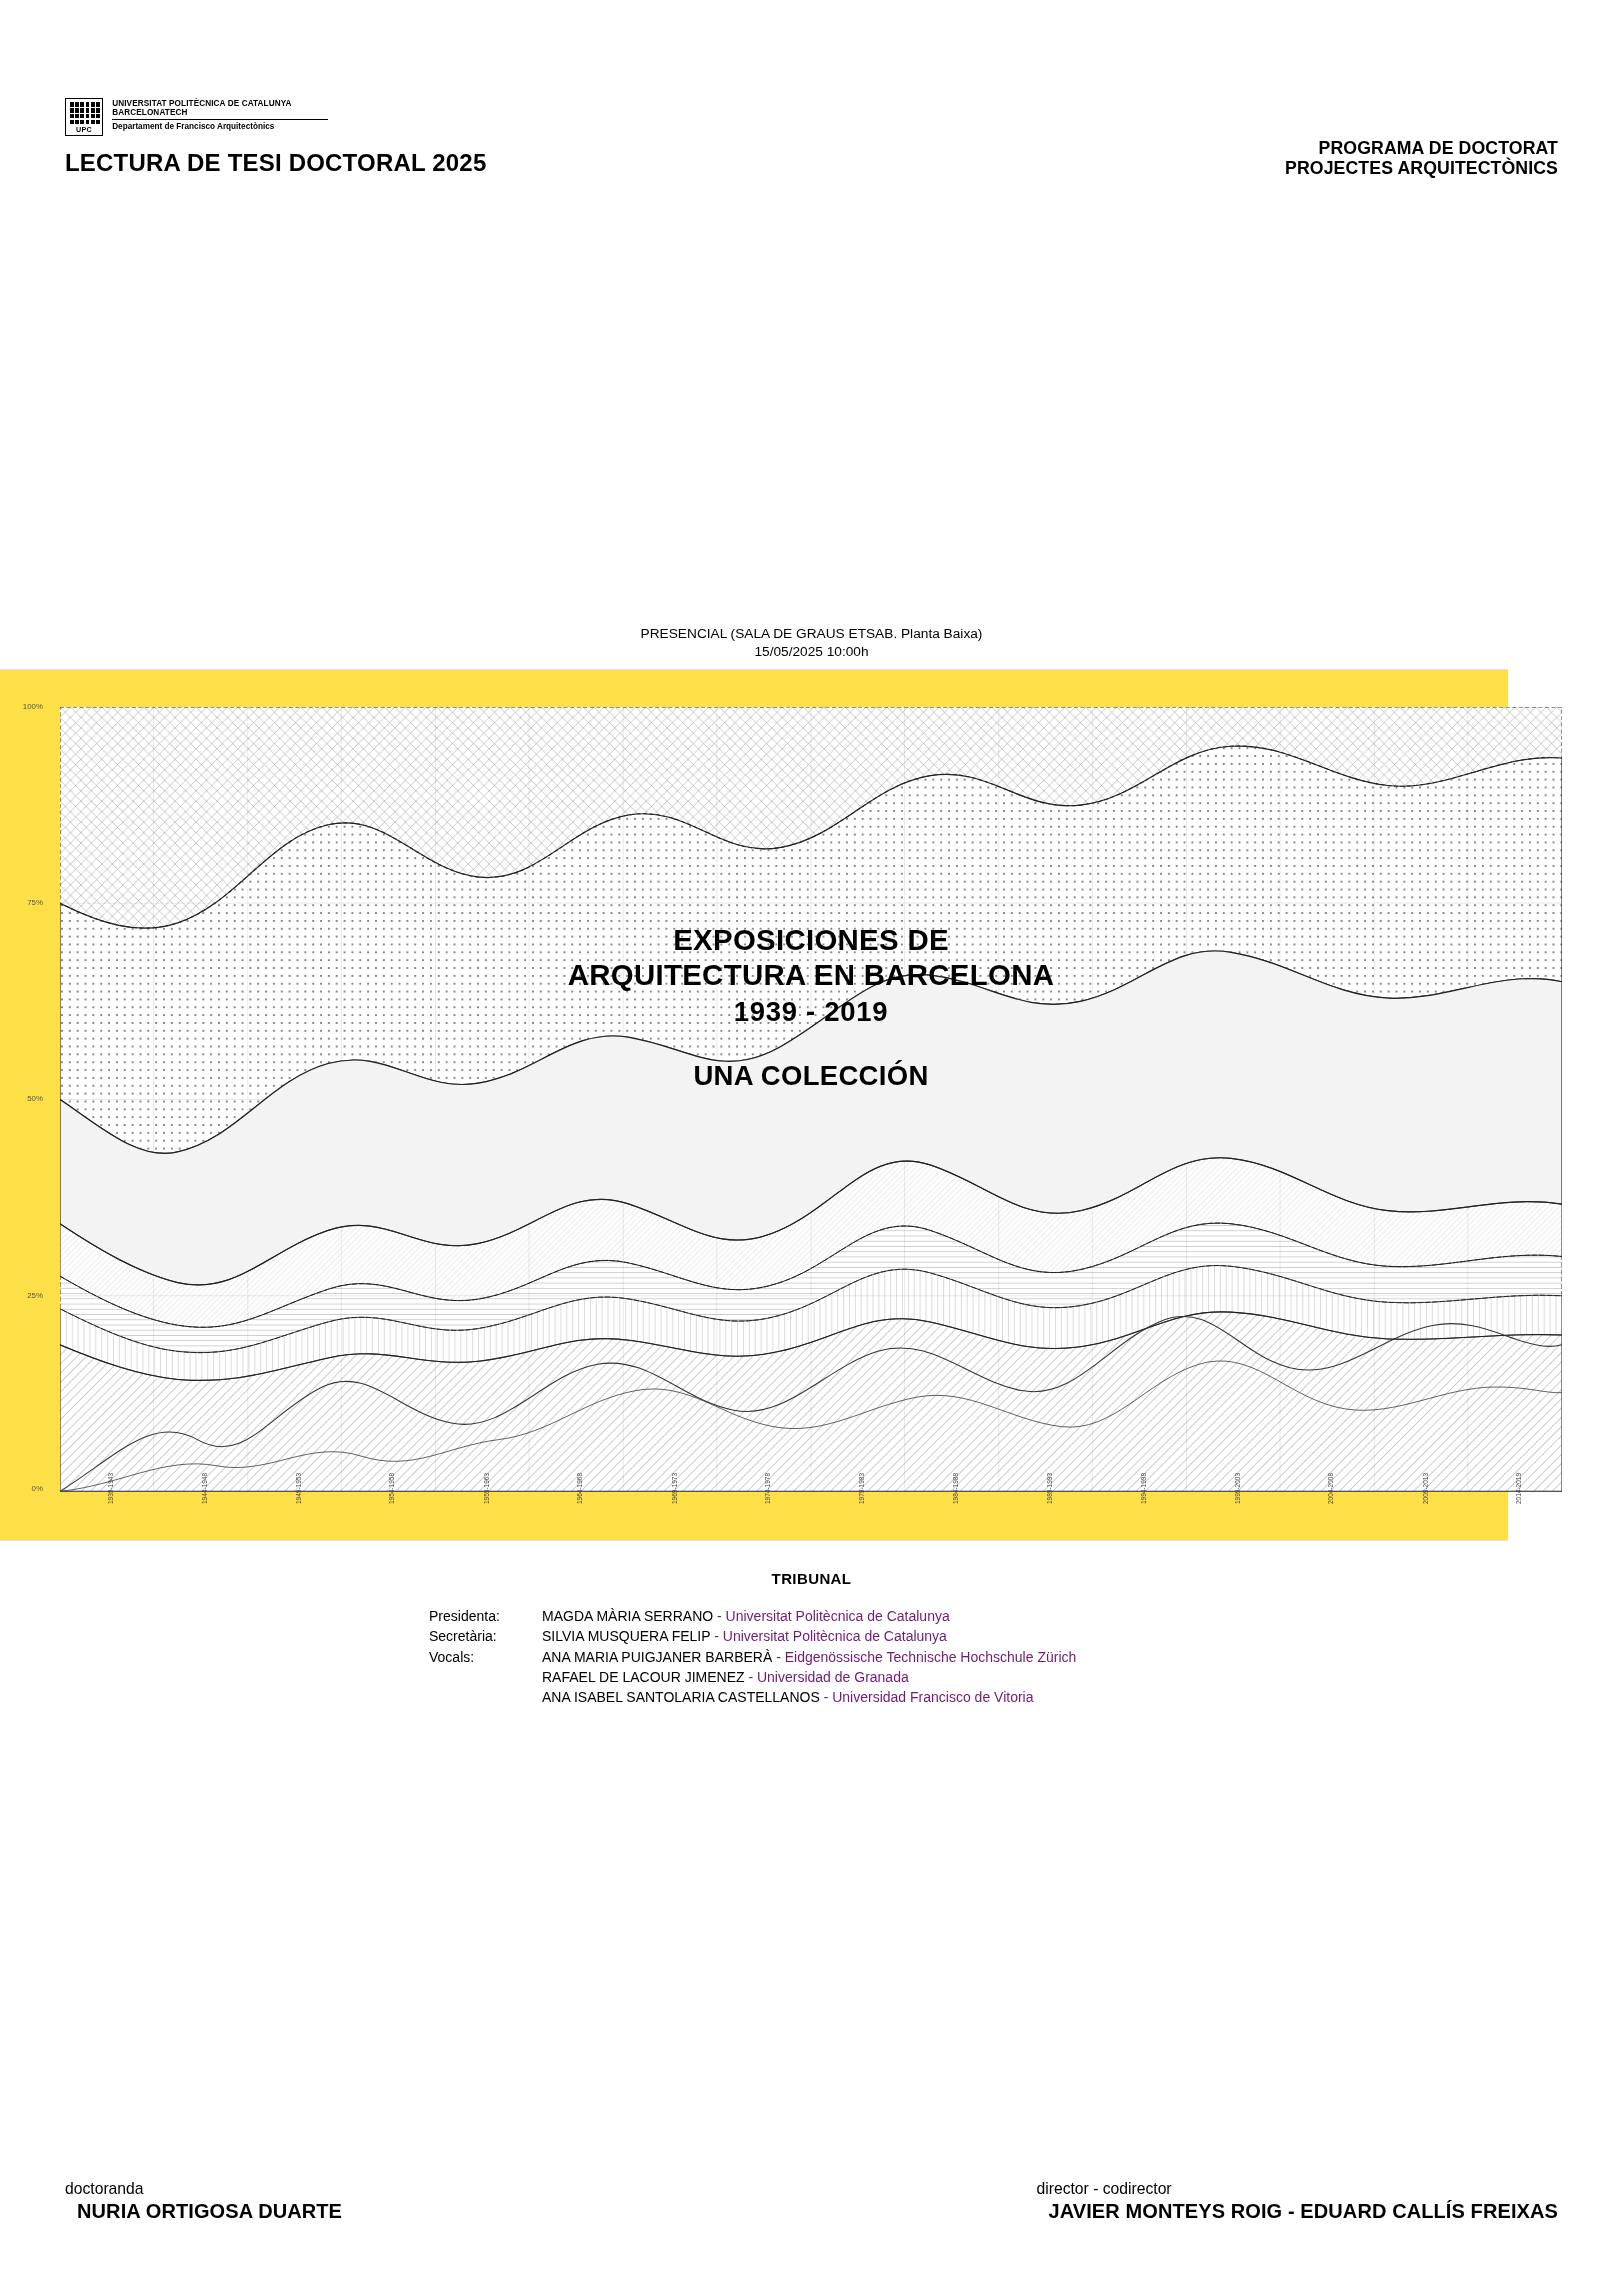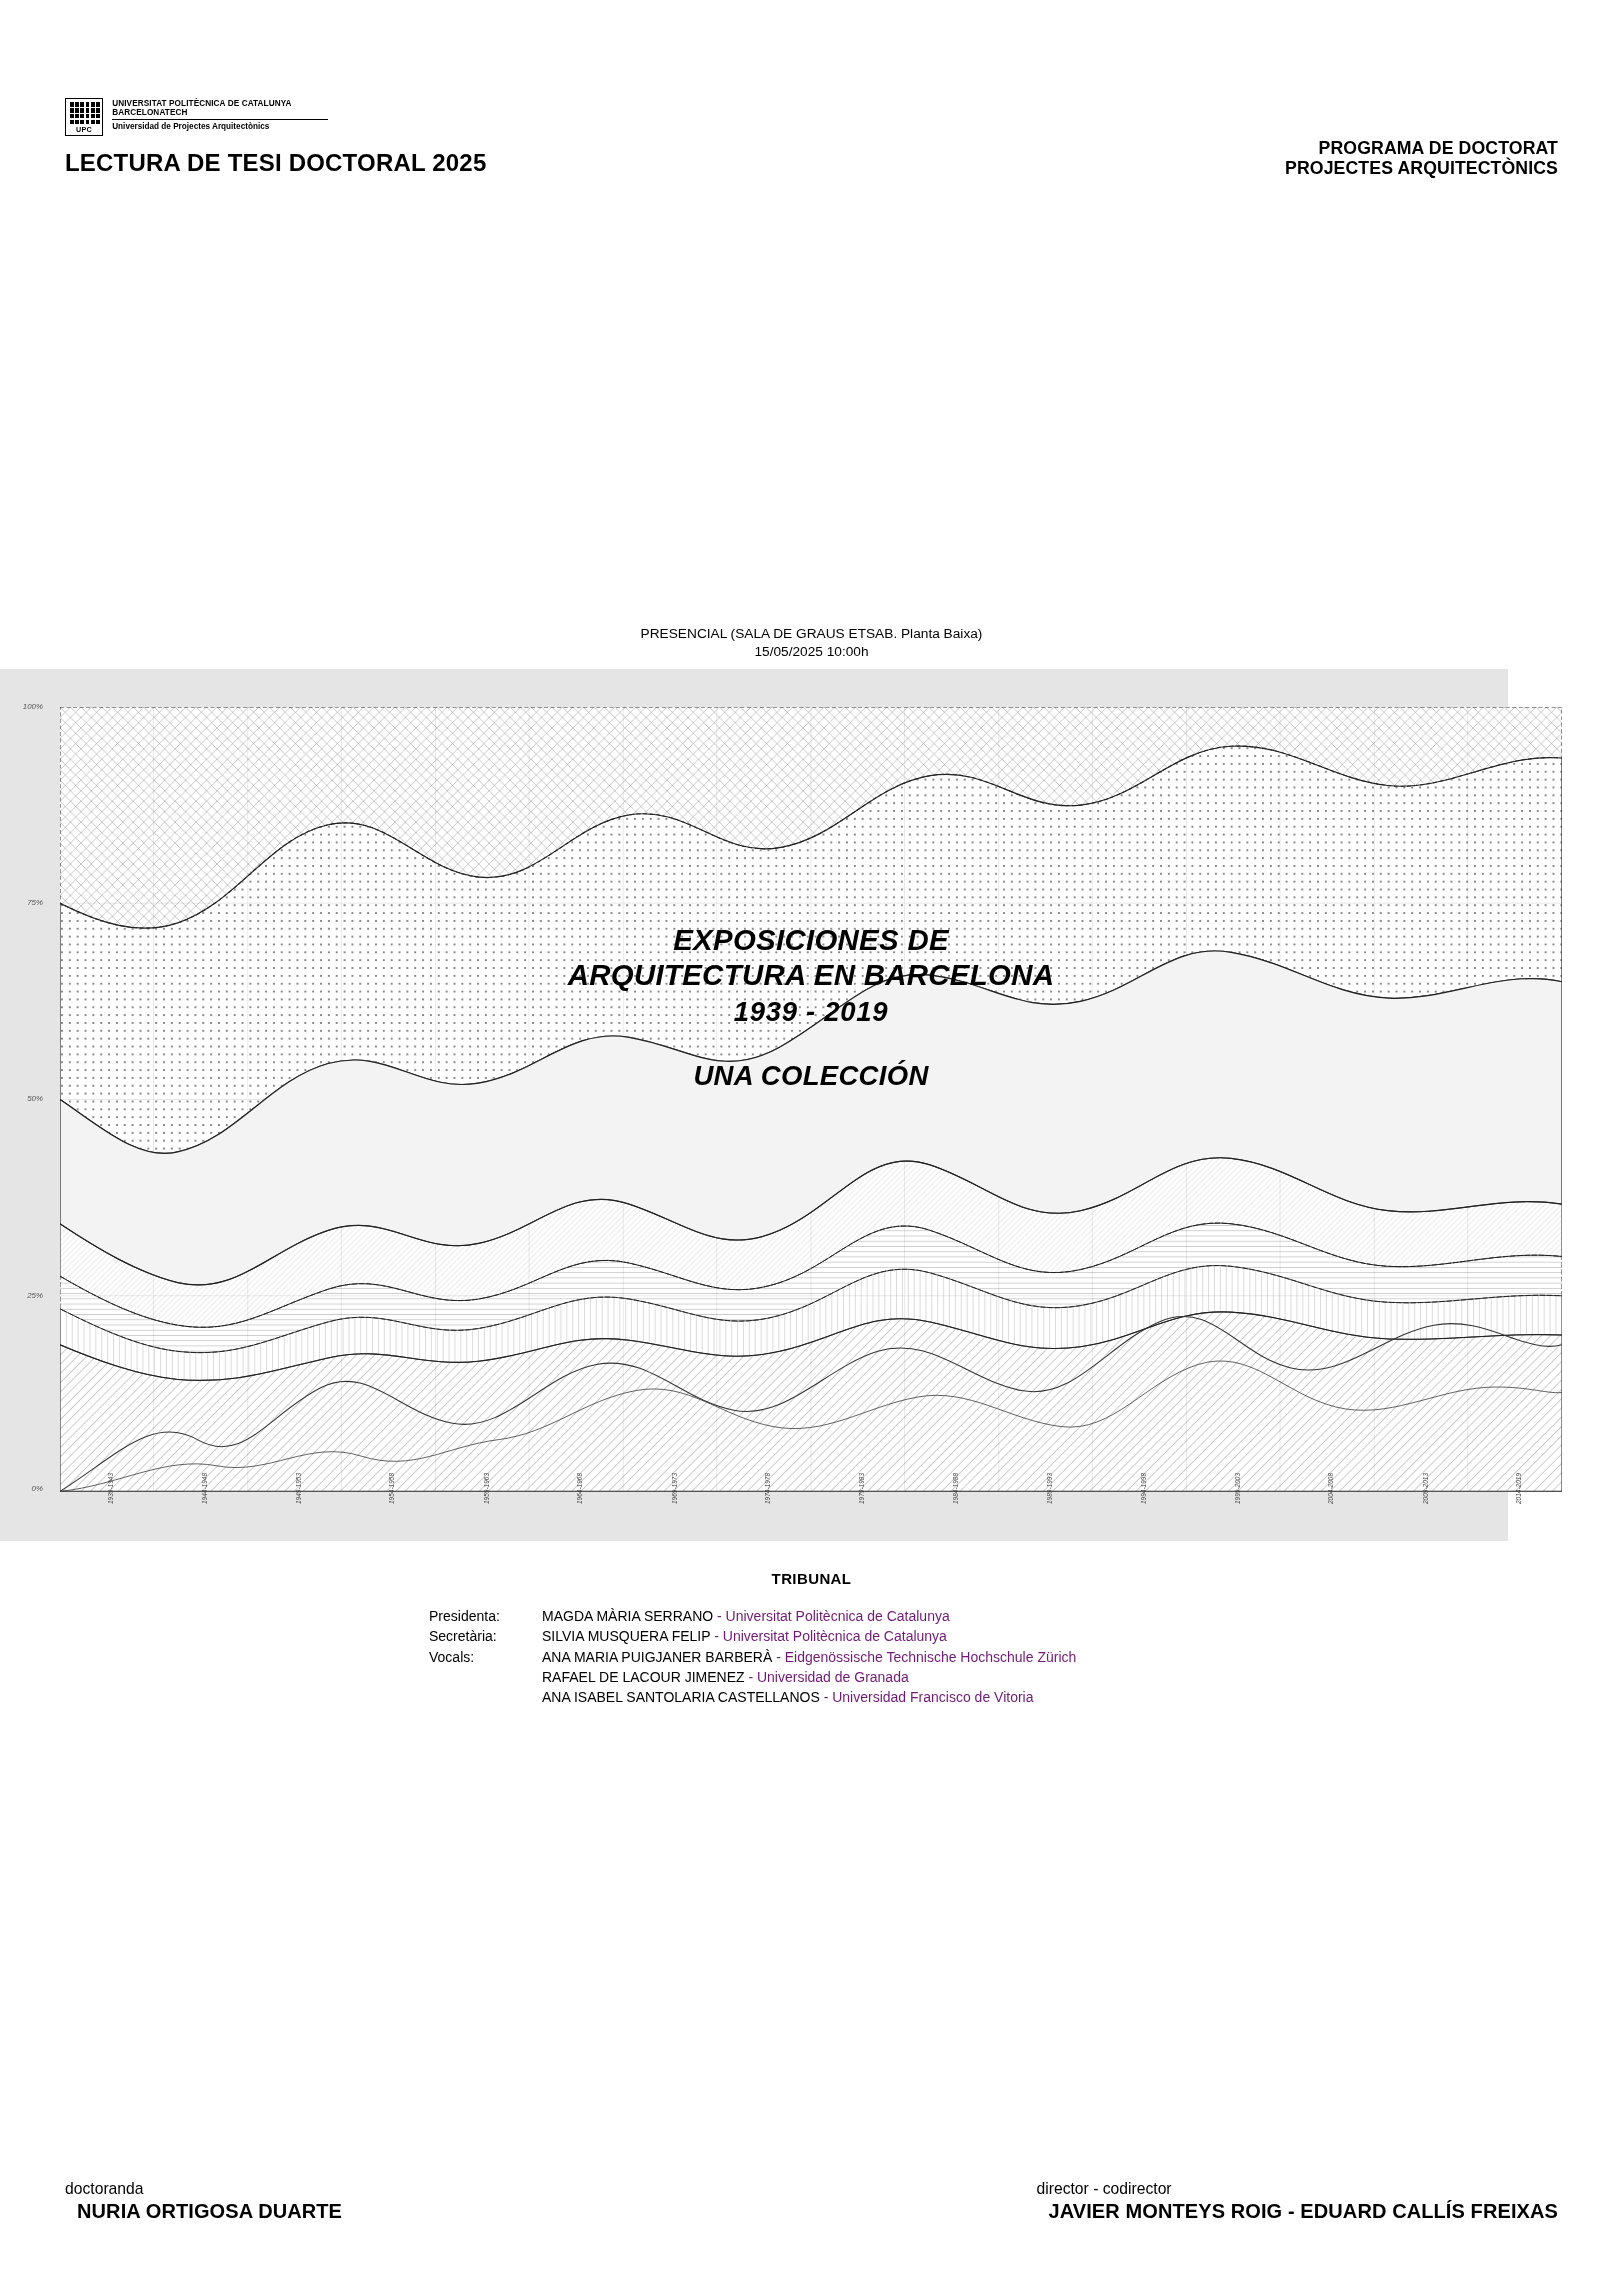--- a/index.html
+++ b/index.html
@@ -114,24 +114,23 @@
     line-height: 1.35;
   }
 
   
   .chart-band {
     position: absolute;
     top: 669px;
     left: 0;
     width: 1508px;
     height: 870px;
-    background: #e5e5e5;
+    background: #fde047;
     border-top: 0.7px solid #e3e3e3;
     border-bottom: 0.7px solid #e3e3e3;
-    font-style: italic;
   }
   .chart-inner {
     position: absolute;
     left: 60px;
     top: 37px;
     width: 1502px;
     height: 785px;
   }
   .chart-svg {
     position: absolute;
@@ -284,21 +283,21 @@
           <span></span>
           <span></span>
           <span></span>
       </div>
       <div class="txt">UPC</div>
     </div>
     <div class="upc-text">
       <div class="l1">UNIVERSITAT POLITÈCNICA DE CATALUNYA</div>
       <div class="l2">BARCELONATECH</div>
       <div class="upc-rule"></div>
-      <div class="l3">Universidad de Projectes Arquitectònics</div>
+      <div class="l3">Departament de Francisco Arquitectònics</div>
     </div>
   </div>
 
   <div class="lectura">LECTURA DE TESI DOCTORAL 2025</div>
 
   <div class="programa">
     <div>PROGRAMA DE DOCTORAT</div>
     <div>PROJECTES ARQUITECTÒNICS</div>
   </div>
 </div>

